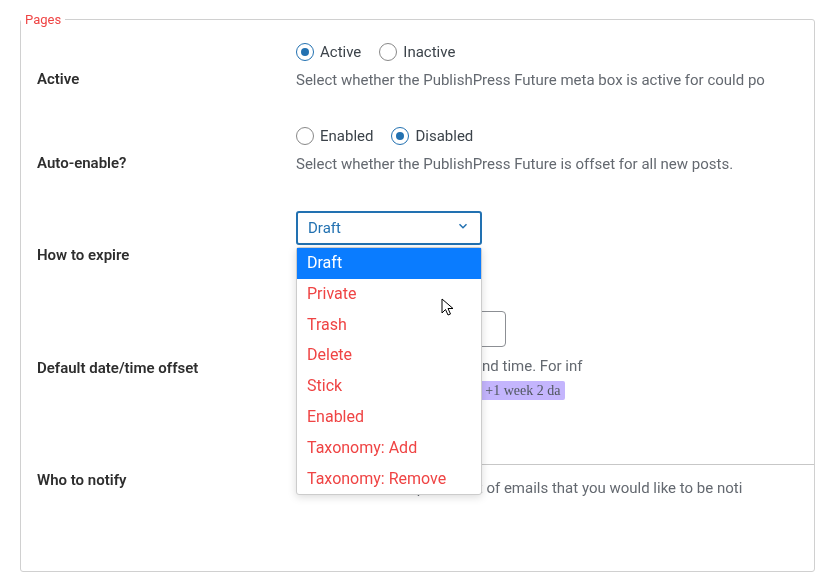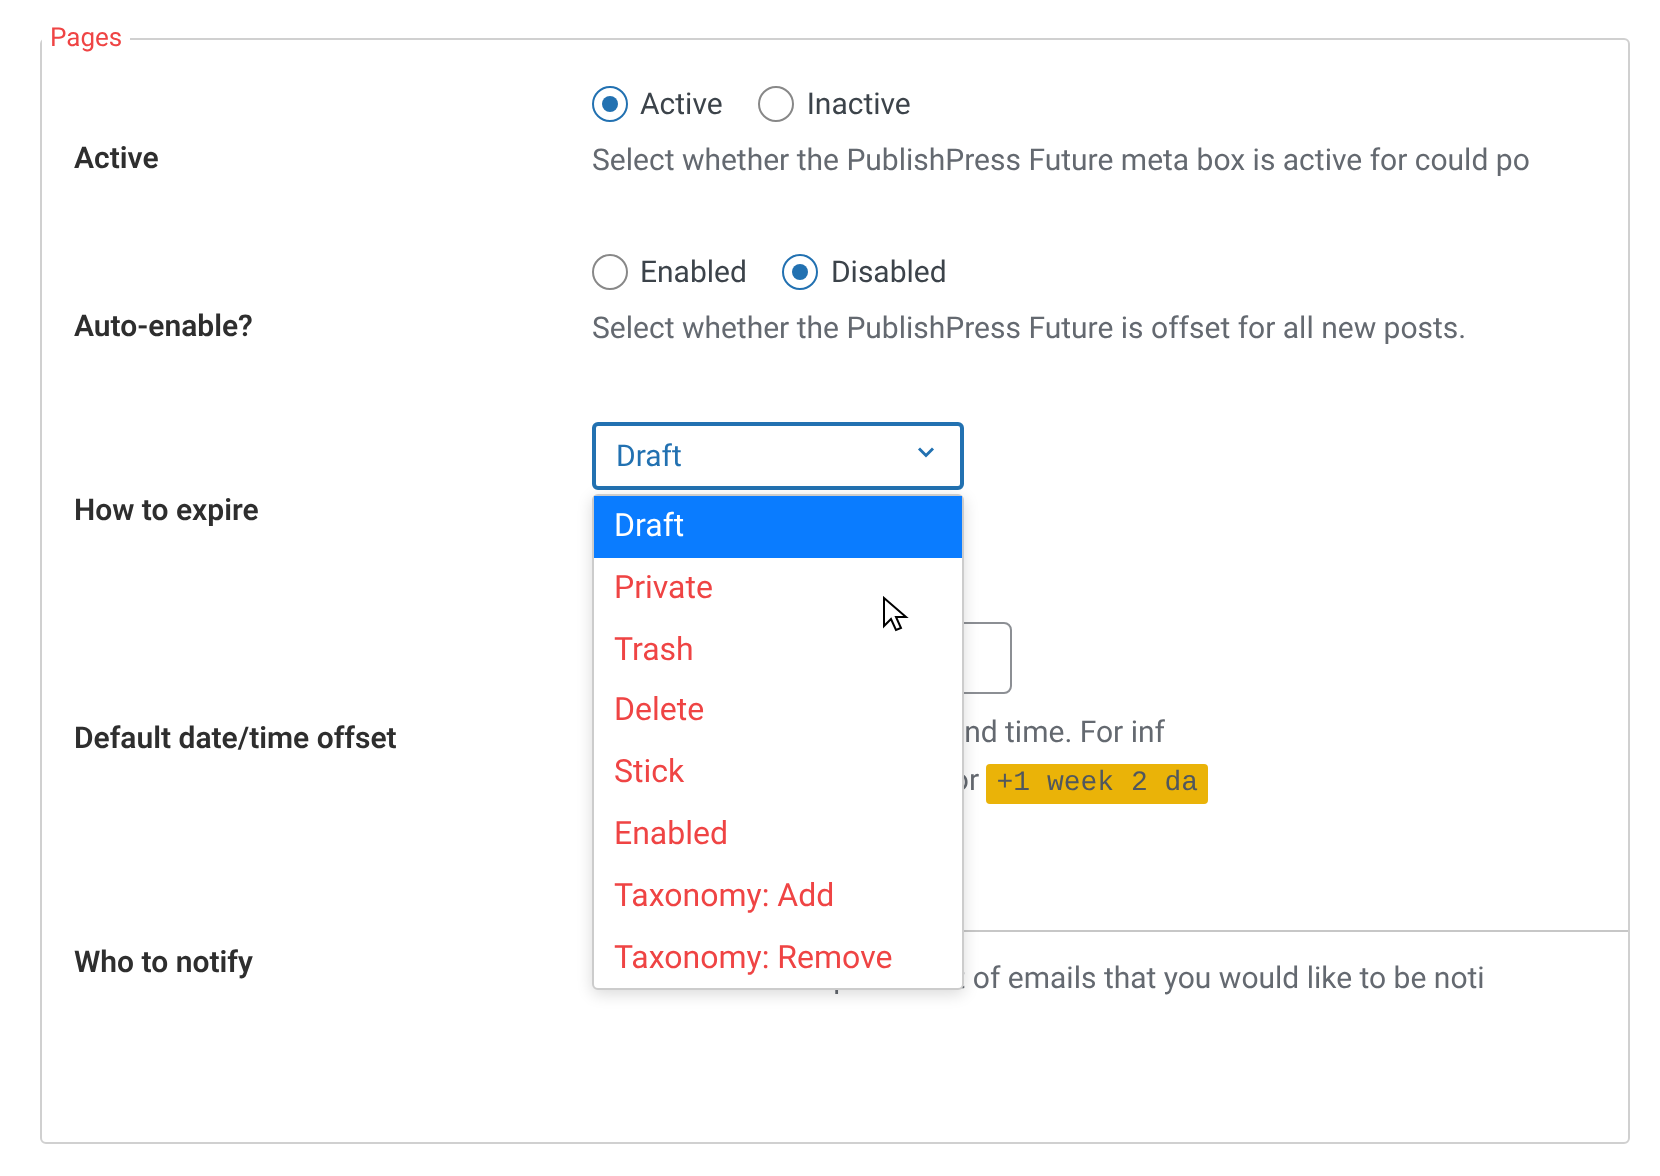--- a/index.html
+++ b/index.html
@@ -129,23 +129,23 @@
   }
   .text-input {
     width: 210px;
     height: 36px;
     border: 1px solid #8c8f94;
     border-radius: 4px;
     background: #fff;
     padding: 0 8px;
   }
   .code-chip {
-    background: #eab308;
+    background: #c4b5fd;
     color: #50575e;
-    font-family: Liberation Mono, monospace;
+    font-family: Liberation Serif, serif;
     padding: 2px 5px;
     border-radius: 2px;
     font-size: 14px;
   }
   .notify-line {
     border-bottom: 1px solid #c7c7c7;
     display: block;
     height: 28px;
   }
   .cursor {

